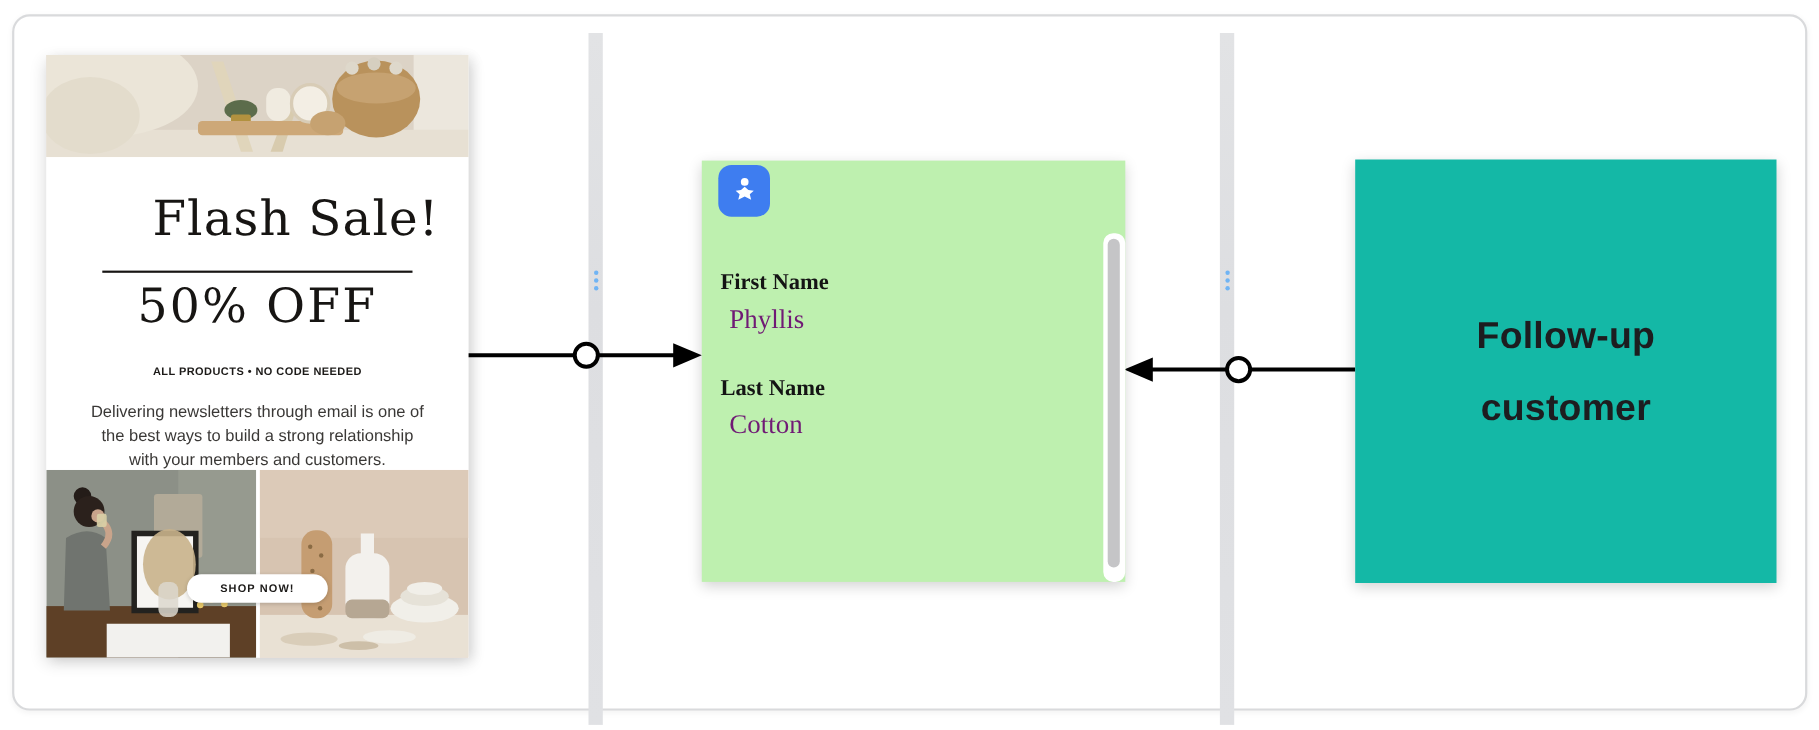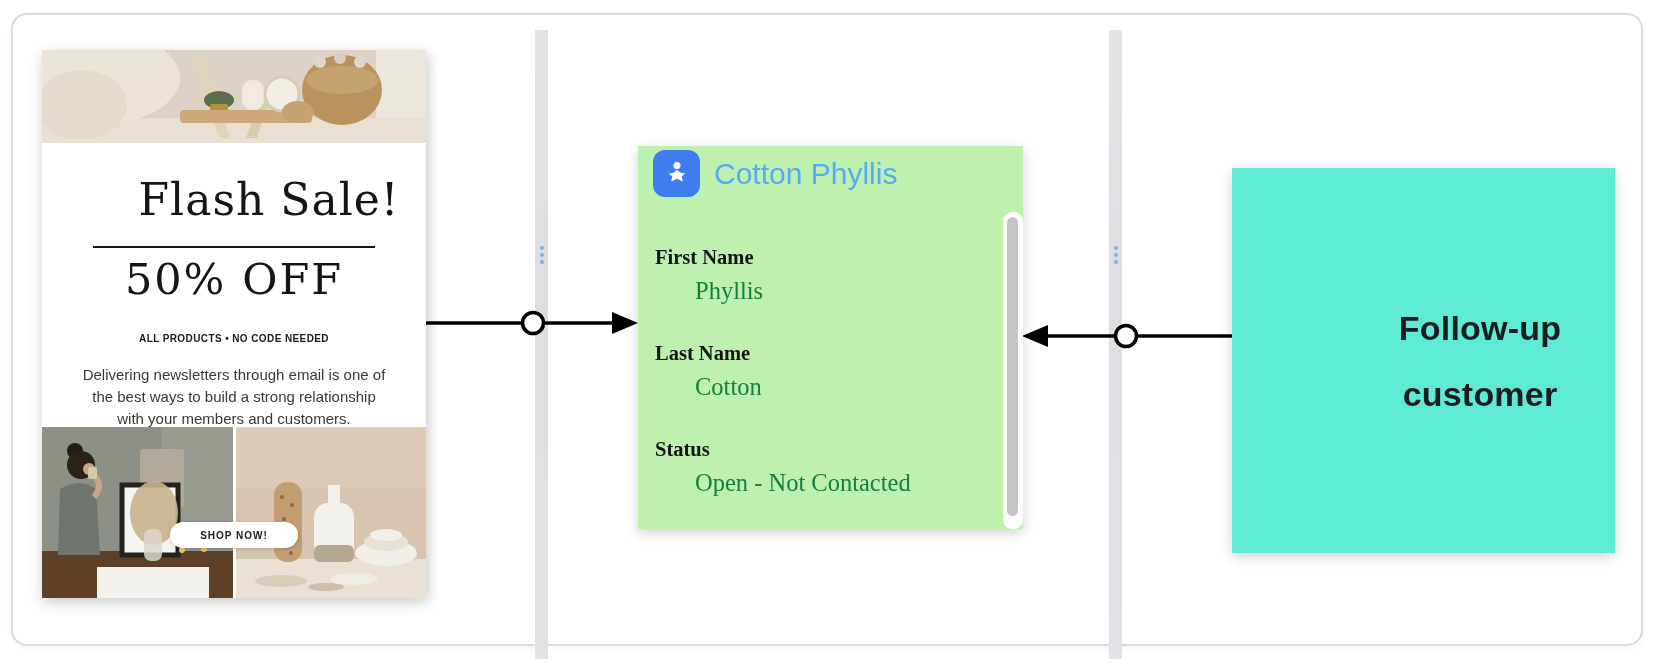--- a/index.html
+++ b/index.html
@@ -66,36 +66,36 @@
     background:#bef0af; box-shadow:0 4px 12px rgba(0,0,0,.18);
   }
   .card-header { position:absolute; left:15px; top:4px; height:47px; display:flex; align-items:center; gap:14px; }
   .app-icon {
     width:47px; height:47px; border-radius:12px; background:#3e7df0;
     display:flex; align-items:center; justify-content:center; flex:0 0 auto;
   }
   .card-title { font-size:30px; font-weight:500; color:#55acf2; white-space:nowrap; }
   .field { position:absolute; left:17px; width:330px;font-family:Liberation Serif, serif; }
   .field .flabel { font-size:20.5px; font-weight:700; color:#141414; }
-  .field .fvalue { font-size:24.5px; font-weight:400; color:#15803d; margin-top:8px; padding-left:8px;margin-left:32px; }
+  .field .fvalue { font-size:24.5px; font-weight:400; color:#701a75; margin-top:8px; padding-left:8px; }
   .field.f1 { top:100px; } .field.f2 { top:196px; } .field.f3 { top:292px; }
   .scroll-track {
     position:absolute; right:0; top:66px; width:20px; height:317px;
     background:#ffffff; border-radius:9px;
   }
   .scroll-thumb {
     position:absolute; left:4px; top:5px; width:11px; height:299px;
     background:#c5c5c7; border-radius:6px; cursor:pointer;
   }
 
   
   .note-card {
     position:absolute; left:1232px; top:145px; width:383px; height:385px;
-    background:#5eead4; box-shadow:0 4px 12px rgba(0,0,0,.18);
-    display:flex; align-items:center; justify-content:flex-end;margin-top:23px;
+    background:#14b8a6; box-shadow:0 4px 12px rgba(0,0,0,.18);
+    display:flex; align-items:center; justify-content:center;
   }
   .note-text {
     width:270px; text-align:center; font-size:34px; font-weight:700;
     line-height:66px; color:#1d1d1f; letter-spacing:.2px;
   }
 </style>
 </head>
 <body>
 
 <div class="canvas">
@@ -212,35 +212,30 @@
 </svg>
 
 <div class="contact-card">
   <div class="card-header">
     <span class="app-icon">
       <svg width="30" height="30" viewBox="0 0 24 24">
         <circle cx="12" cy="5.1" r="2.8" fill="#ffffff"></circle>
         <path d="M12 8.6 L14.7 11 L18.6 11.5 L15.7 14 L16.7 18 L12 15.7 L7.3 18 L8.3 14 L5.4 11.5 L9.3 11 Z" fill="#ffffff"></path>
       </svg>
     </span>
-    <span class="card-title">Cotton Phyllis</span>
   </div>
 
   <div class="field f1">
     <div class="flabel">First Name</div>
     <div class="fvalue">Phyllis</div>
   </div>
   <div class="field f2">
     <div class="flabel">Last Name</div>
     <div class="fvalue">Cotton</div>
   </div>
-  <div class="field f3">
-    <div class="flabel">Status</div>
-    <div class="fvalue">Open - Not Contacted</div>
-  </div>
 
   <div class="scroll-track">
     <div class="scroll-thumb"></div>
   </div>
 </div>
 
 <div class="note-card">
   <div class="note-text">Follow-up customer</div>
 </div>
 

